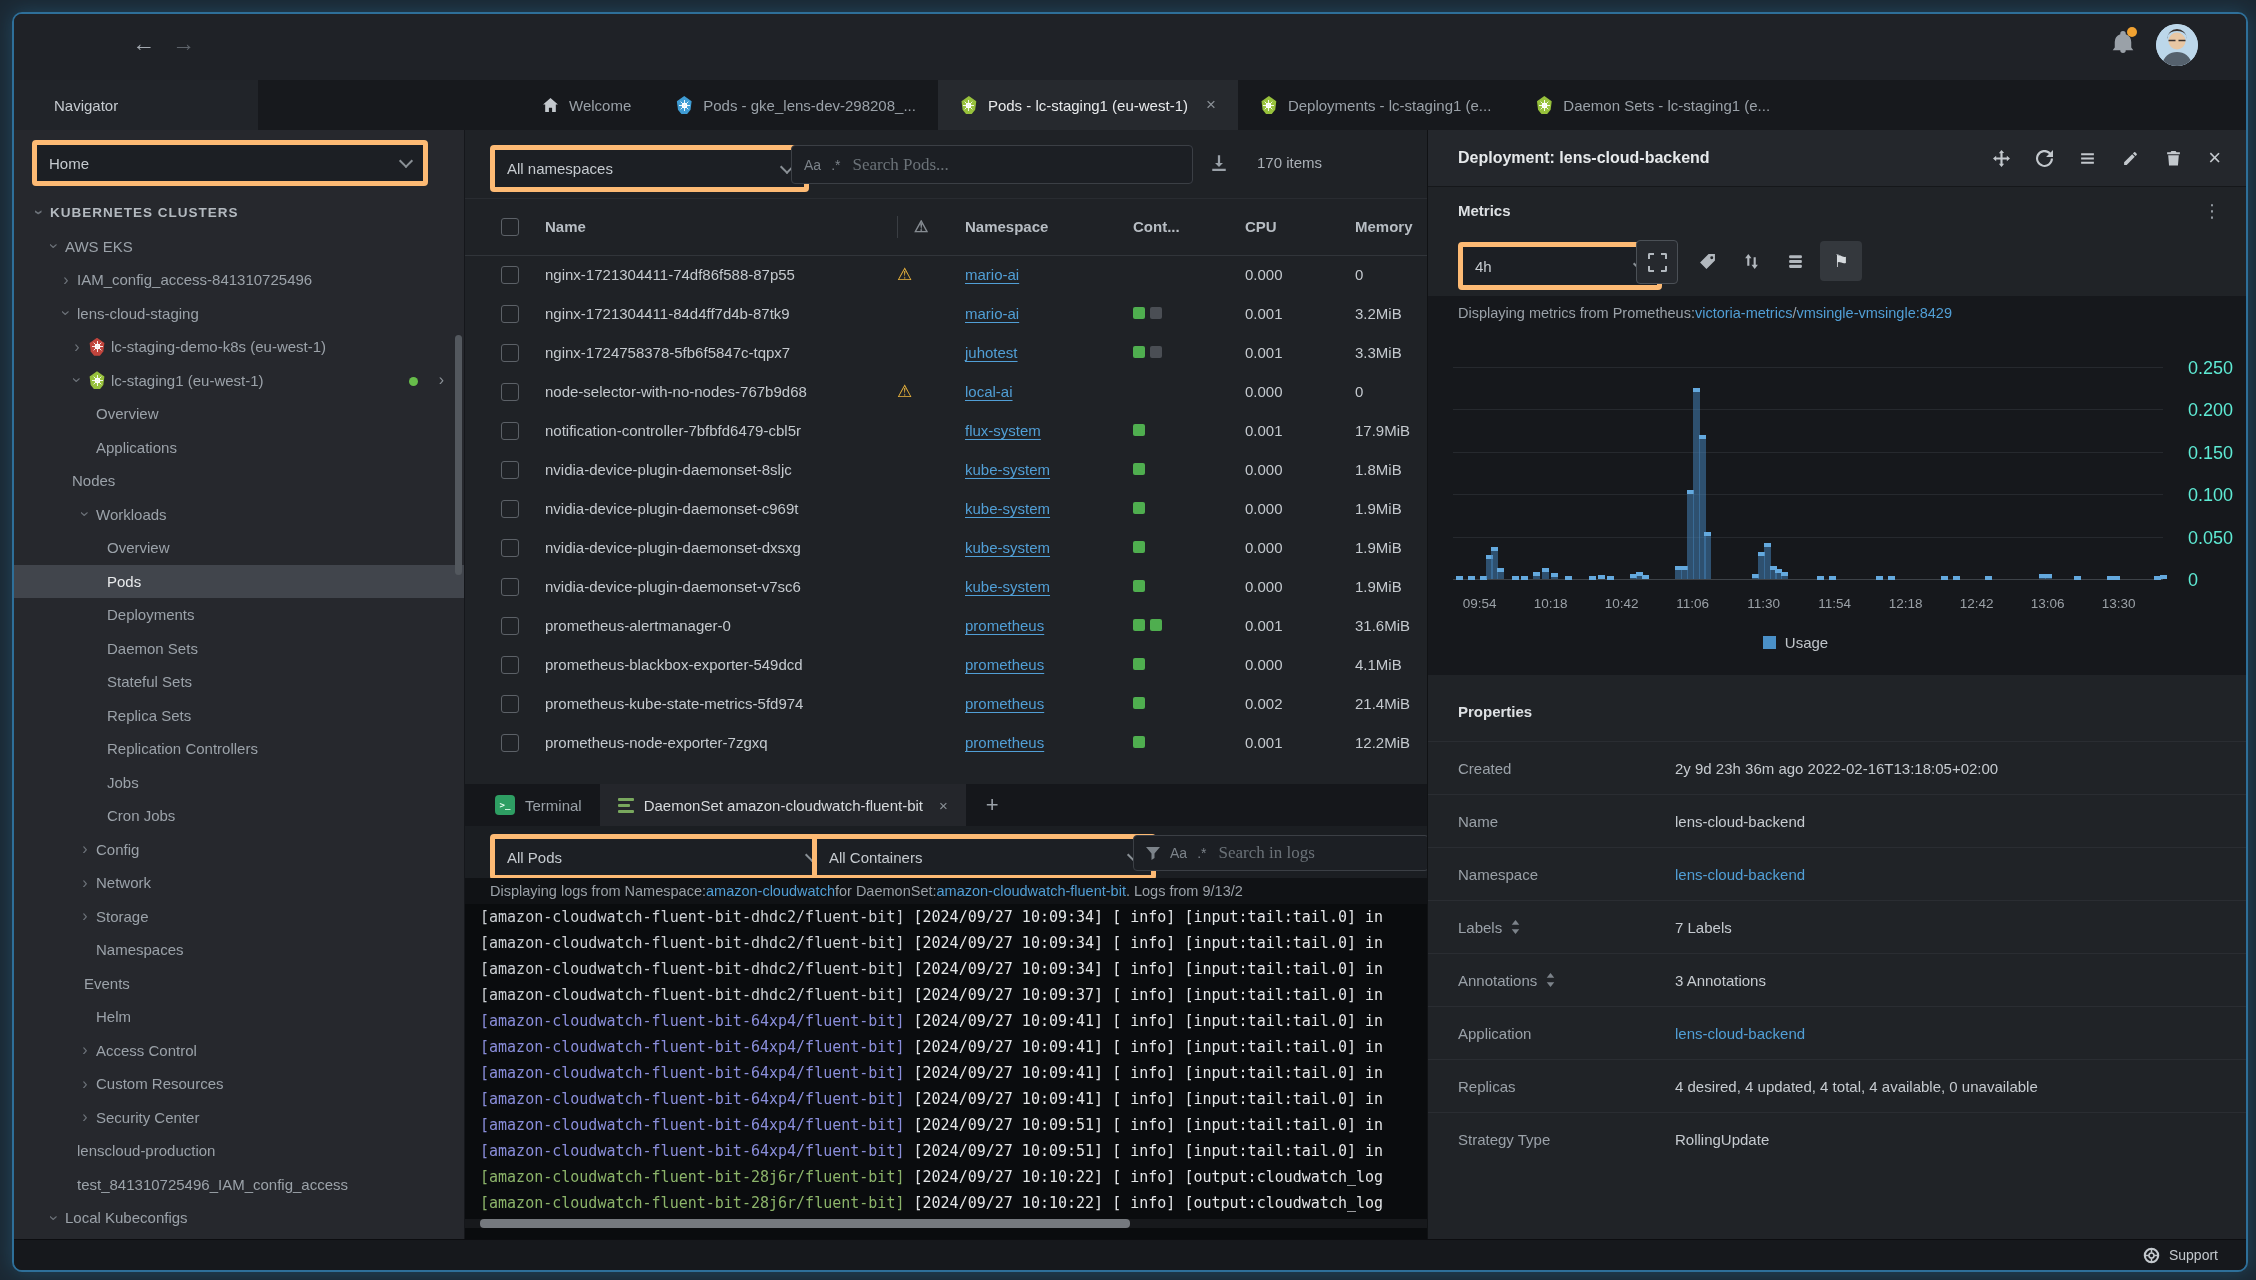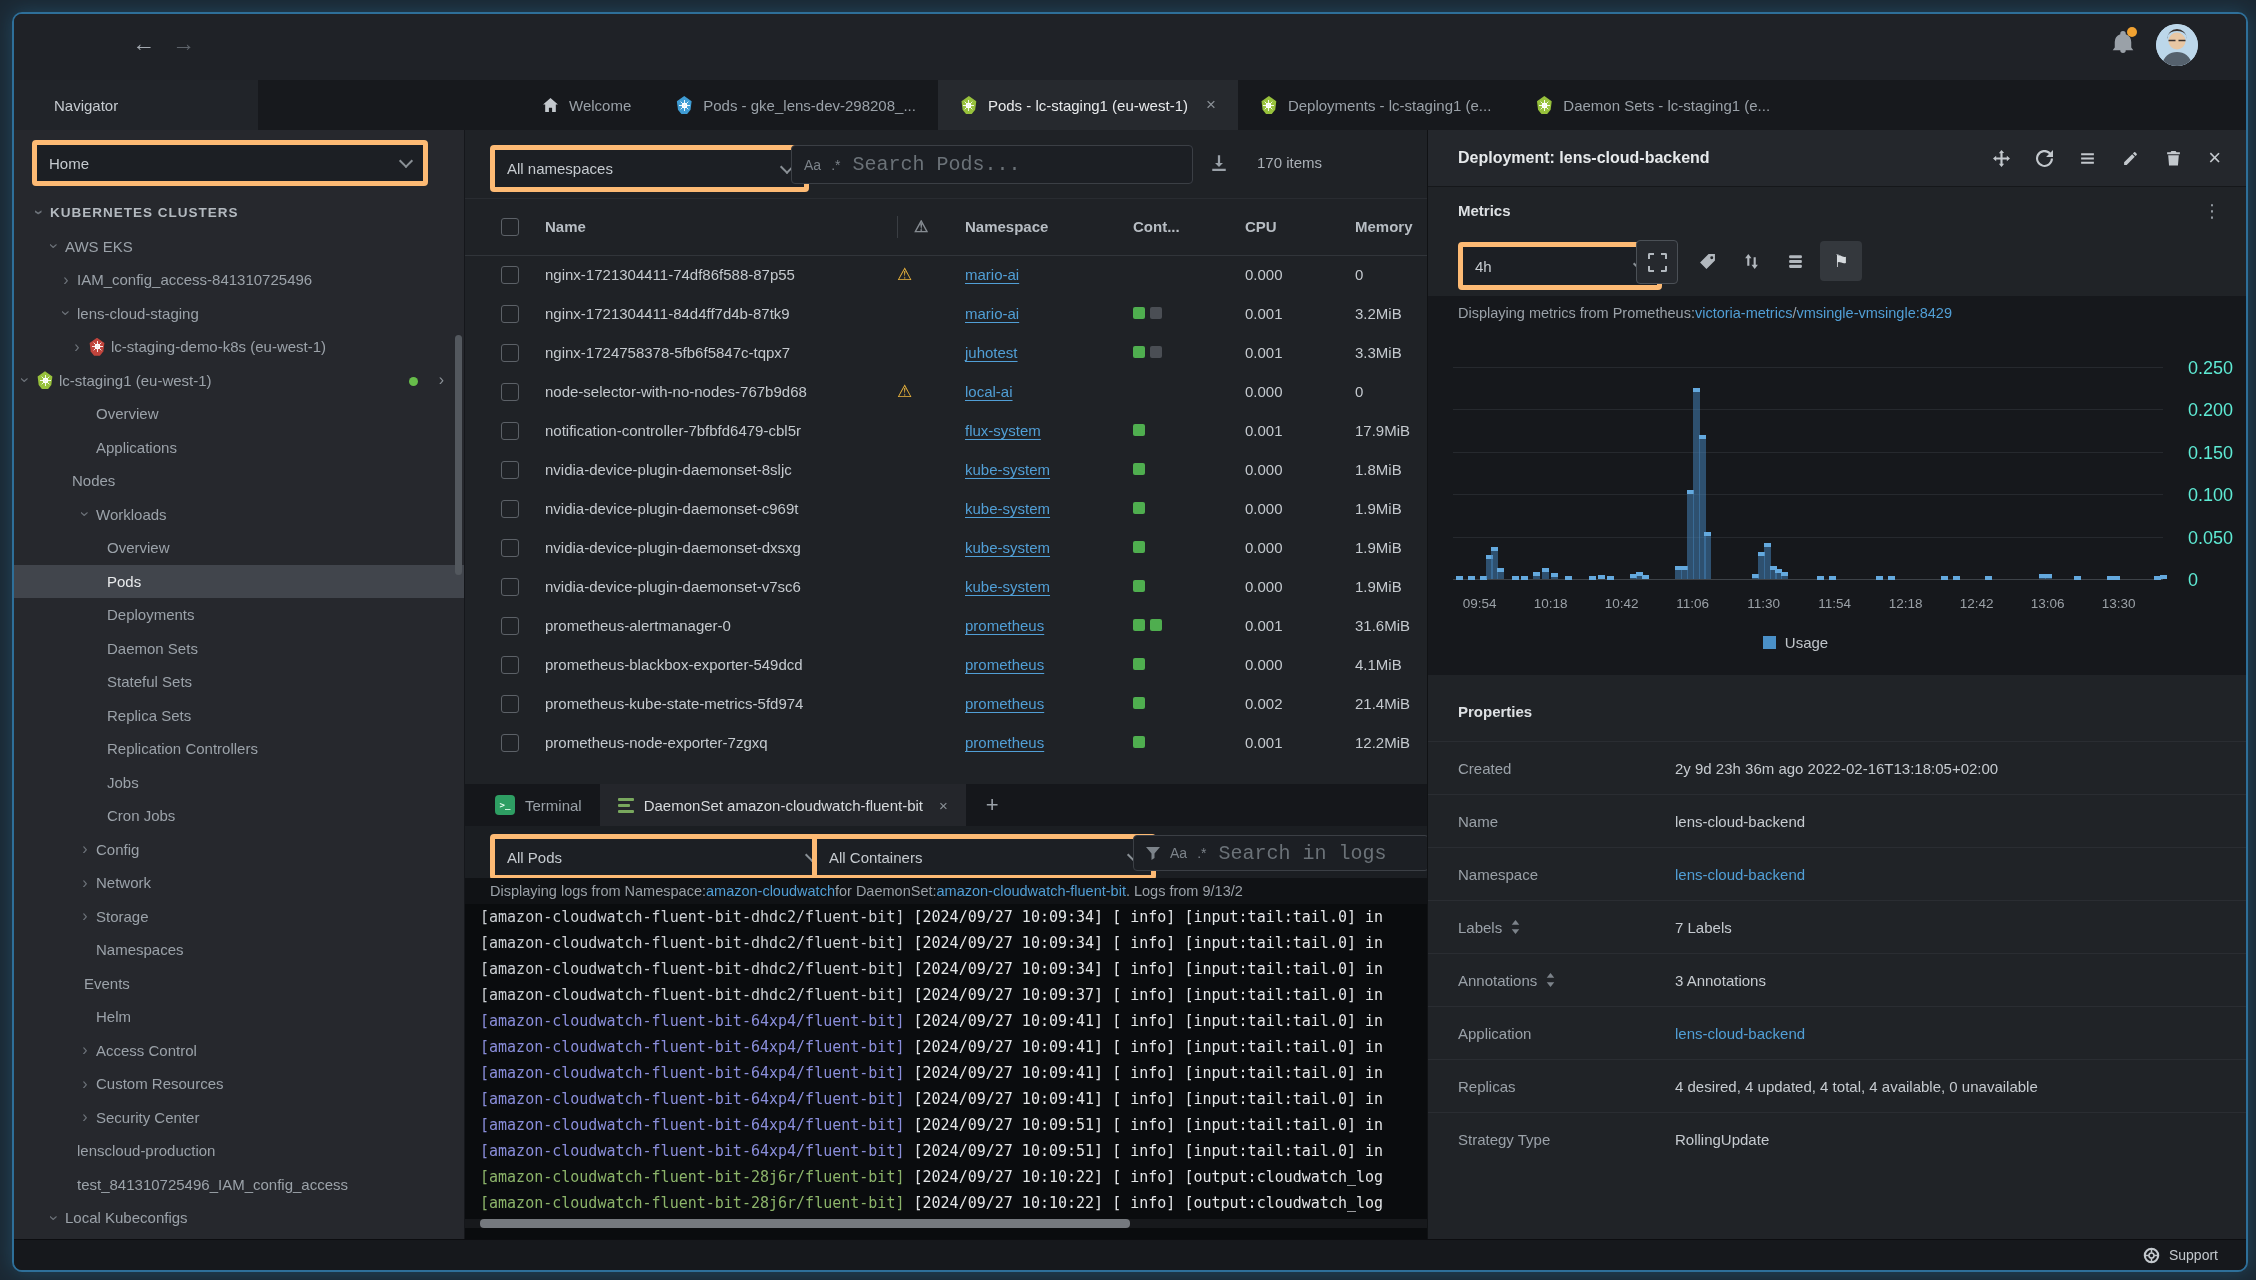--- a/index.html
+++ b/index.html
@@ -35,21 +35,21 @@
   .tdot{position:absolute;right:46px;top:13px;width:9px;height:9px;border-radius:50%;background:#67bd4a;}
   .tarrow{position:absolute;right:20px;color:#8a9096;font-size:16px;}
   .sb-v{position:absolute;right:2px;top:205px;width:7px;height:240px;border-radius:4px;background:#53585e;}
   
   .main{position:absolute;left:451px;top:116px;width:962px;bottom:30px;background:#1f2226;overflow:hidden;}
   .mtoolbar{position:absolute;left:0;top:0;right:0;height:68px;border-bottom:1px solid #292c31;}
   .ns-select{position:absolute;left:25px;top:15px;width:285px;height:37px;}
   .searchbox{position:absolute;display:flex;align-items:center;gap:10px;background:#1c1f24;border:1px solid #3b3f45;border-radius:4px;padding:0 12px;}
   .pod-search{left:326px;top:15px;width:376px;height:37px;}
   .hinticon{color:#7c838a;font-size:14px;}
-  .searchbox input{background:transparent;border:none;outline:none;color:#ec4899;font-size:20px;font-family:Liberation Mono, monospace;flex:1;min-width:20px;}
+  .searchbox input{background:transparent;border:none;outline:none;color:#ec4899;font-size:17px;font-family:Liberation Serif, serif;flex:1;min-width:20px;}
   .searchbox input::placeholder{color:#6b7278;}
   .dl{position:absolute;left:745px;top:24px;color:#9aa1a8;}
   .items-count{position:absolute;left:792px;top:24px;font-size:15px;color:#aab0b6;}
   .thead{position:absolute;left:0;top:68px;right:0;height:57px;display:grid;grid-template-columns:44px 352px 68px 168px 112px 110px auto;align-items:center;padding-left:36px;border-bottom:1px solid #31353a;color:#b7bdc3;font-size:15px;font-weight:bold;}
   .thead .warnh{color:#868c92;font-size:16px;border-left:1px solid #3a3e43;padding-left:16px;height:22px;display:flex;align-items:center;}
   .rows{position:absolute;left:0;top:125px;right:0;}
   .trow{height:39px;display:grid;grid-template-columns:44px 352px 68px 168px 112px 110px auto;align-items:center;padding-left:36px;font-size:15px;color:#c4c9ce;cursor:pointer;}
   .trow .name{overflow:hidden;white-space:nowrap;}
   .cb{width:16px;height:16px;border:1.5px solid #5c6167;border-radius:3px;}
   .warn{color:#ecb53d;font-size:17px;}
@@ -223,21 +223,21 @@
         <div class="titem" style="padding-left: 52px;">
           <span class="tchev">›</span>
           <span class="k8icon" style="background: rgb(192, 68, 60);">
             <svg viewBox="0 0 10 10" width="11" height="11">
               <circle cx="5" cy="5" r="2" fill="none" stroke="#fff" stroke-width="1"></circle>
               <path d="M5 0v10M0 5h10M1.5 1.5l7 7M8.5 1.5l-7 7" stroke="#fff" stroke-width=".8"></path>
             </svg>
           </span>
           <span>lc-staging-demo-k8s (eu-west-1)</span>
         </div>
-        <div class="titem" style=" align-items: center;">
+        <div class="titem" style="padding-left: 52px; align-items: center;">
           <span class="tchev open">›</span>
           <span class="k8icon" style="background: rgb(151, 193, 60);">
             <svg viewBox="0 0 10 10" width="11" height="11">
               <circle cx="5" cy="5" r="2" fill="none" stroke="#fff" stroke-width="1"></circle>
               <path d="M5 0v10M0 5h10M1.5 1.5l7 7M8.5 1.5l-7 7" stroke="#fff" stroke-width=".8"></path>
             </svg>
           </span>
           <span>lc-staging1 (eu-west-1)</span>
           <span class="tdot"></span>
           <span class="tarrow">›</span>

